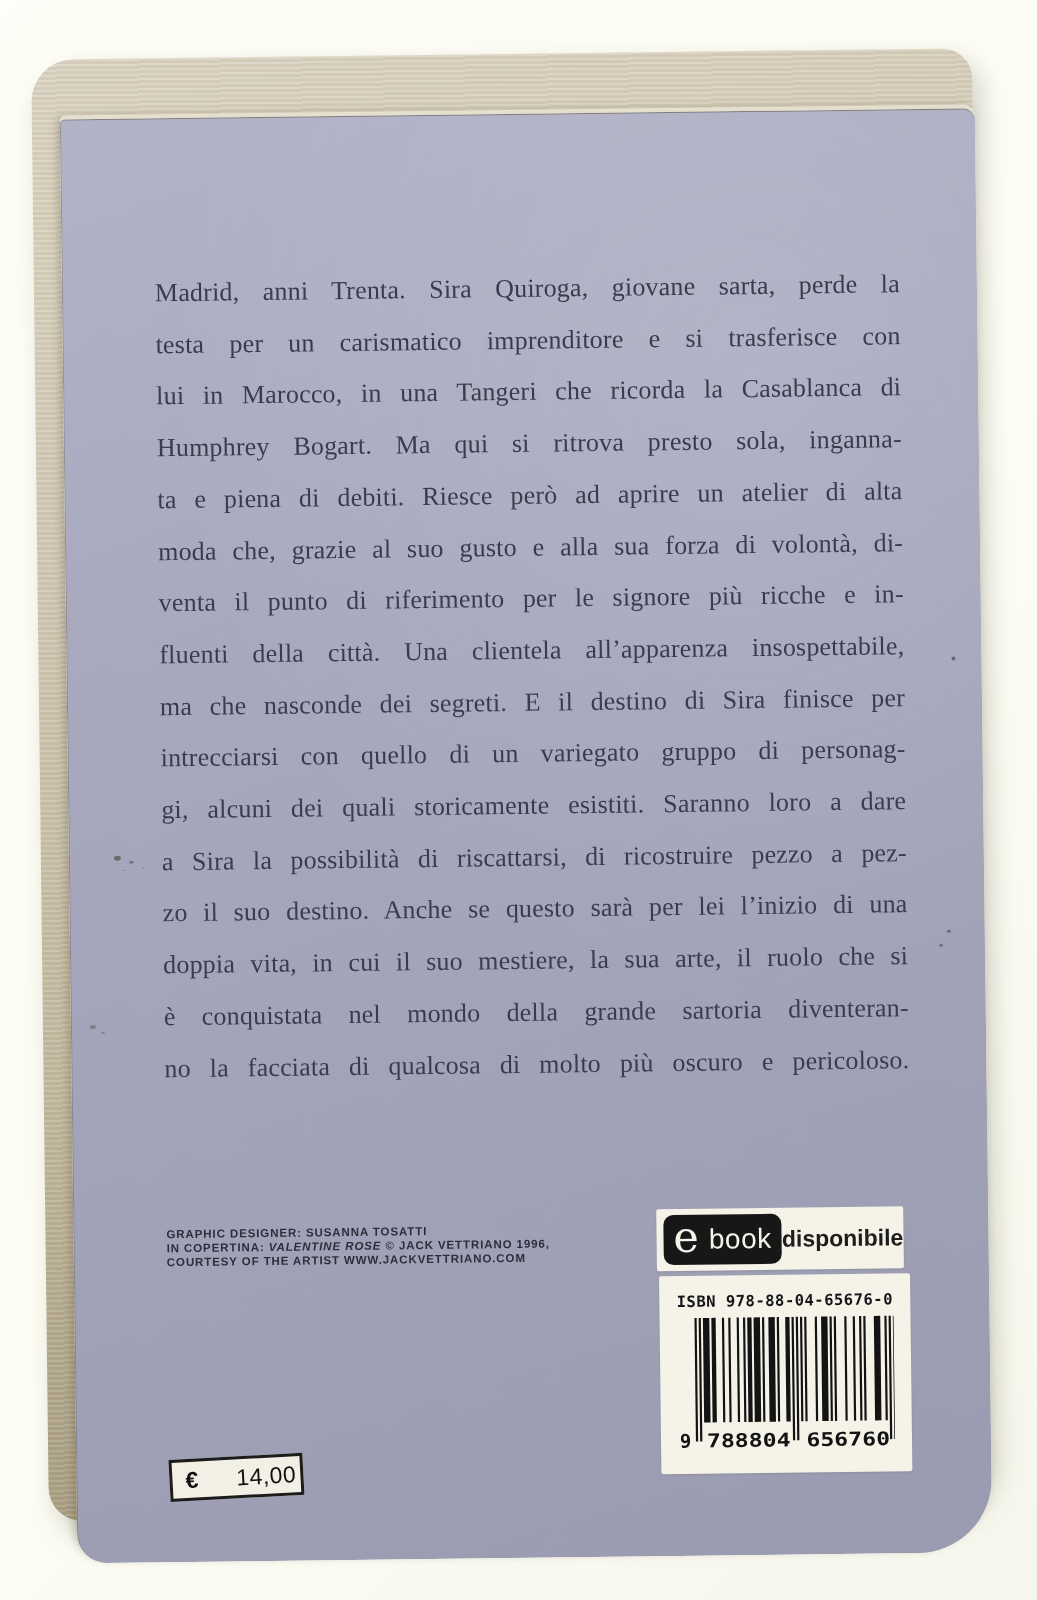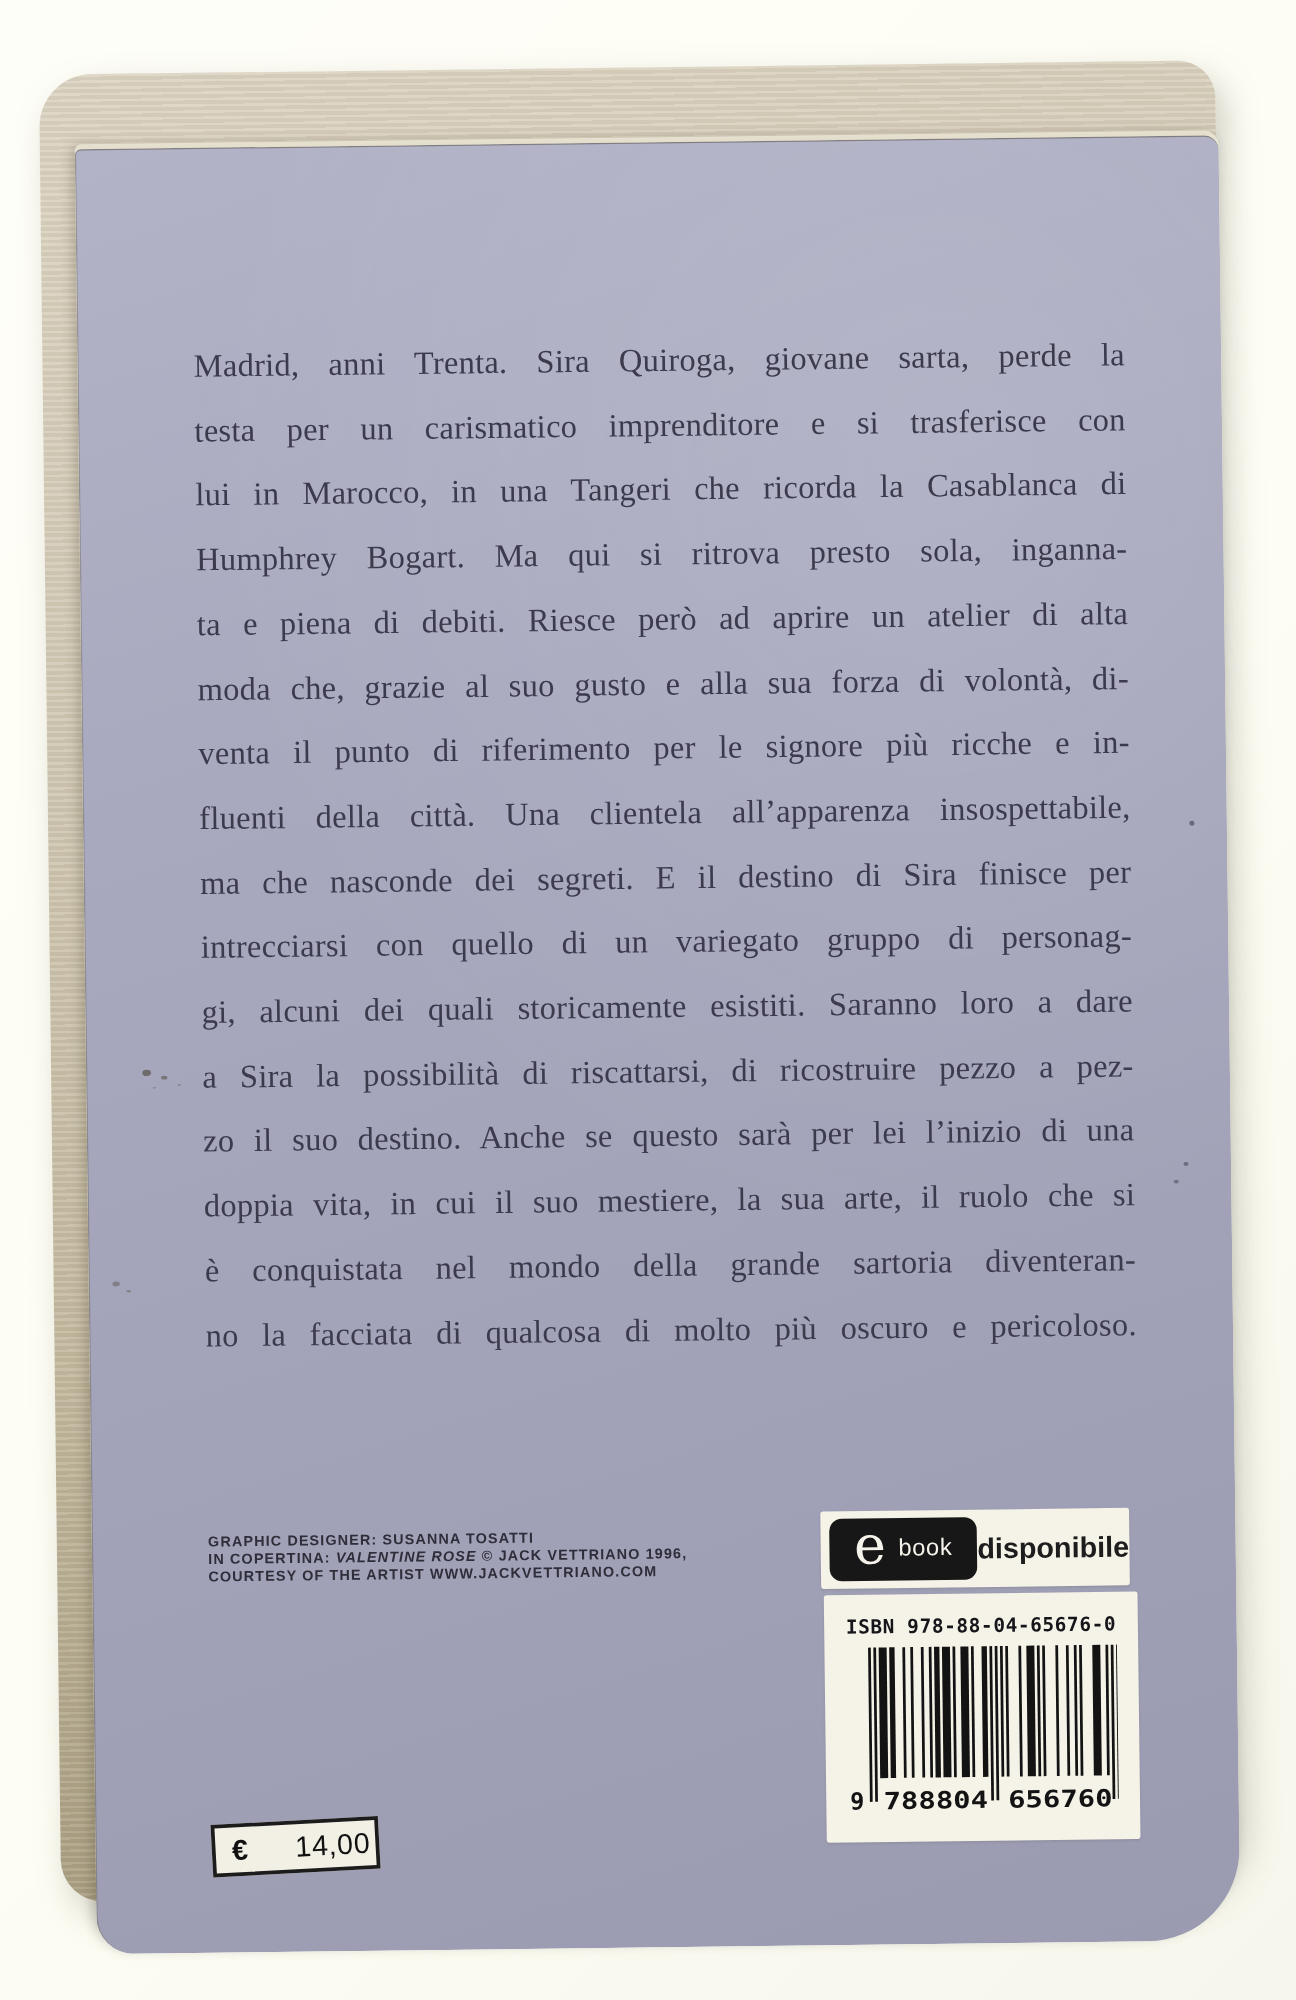--- a/index.html
+++ b/index.html
@@ -68,21 +68,21 @@
     background:#171717;border-radius:10px;
     display:flex;align-items:center;justify-content:center;gap:10px;
     color:#f6f3ea;
   }
   .ebook-badge .e{
     font-family:"DejaVu Serif", serif;
     font-size:43px;line-height:1;transform:translateY(-3px);
   }
   .ebook-badge .bk{
     font-family:"Liberation Sans", sans-serif;
-    font-size:19px;letter-spacing:0.5px;
+    font-size:28px;letter-spacing:0.5px;
   }
   .disponibile{
     flex:1;text-align:center;
     font-family:"Liberation Sans", sans-serif;
     font-size:23px;font-weight:bold;color:#1d1d1d;
   }
   
   .isbn-label{
     position:absolute;left:584px;top:1163px;width:251px;height:198px;
     background:#f5f2e8;border-radius:2px;

